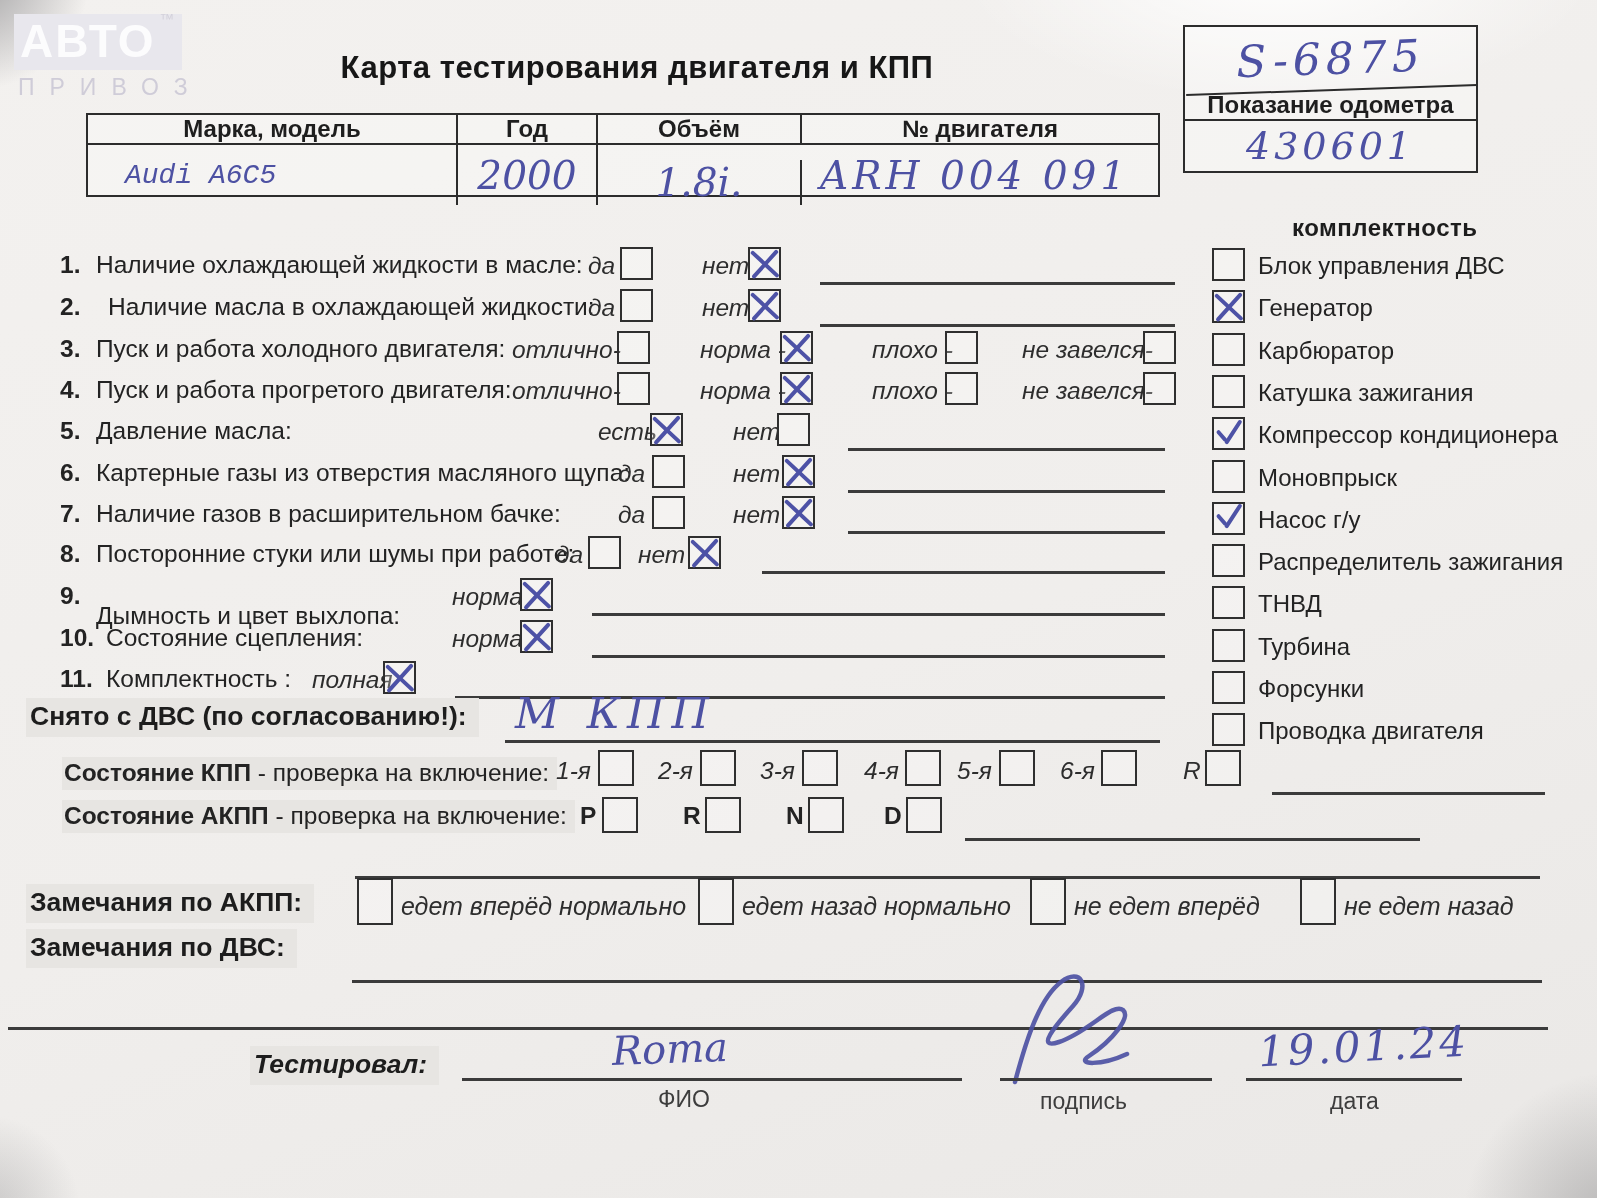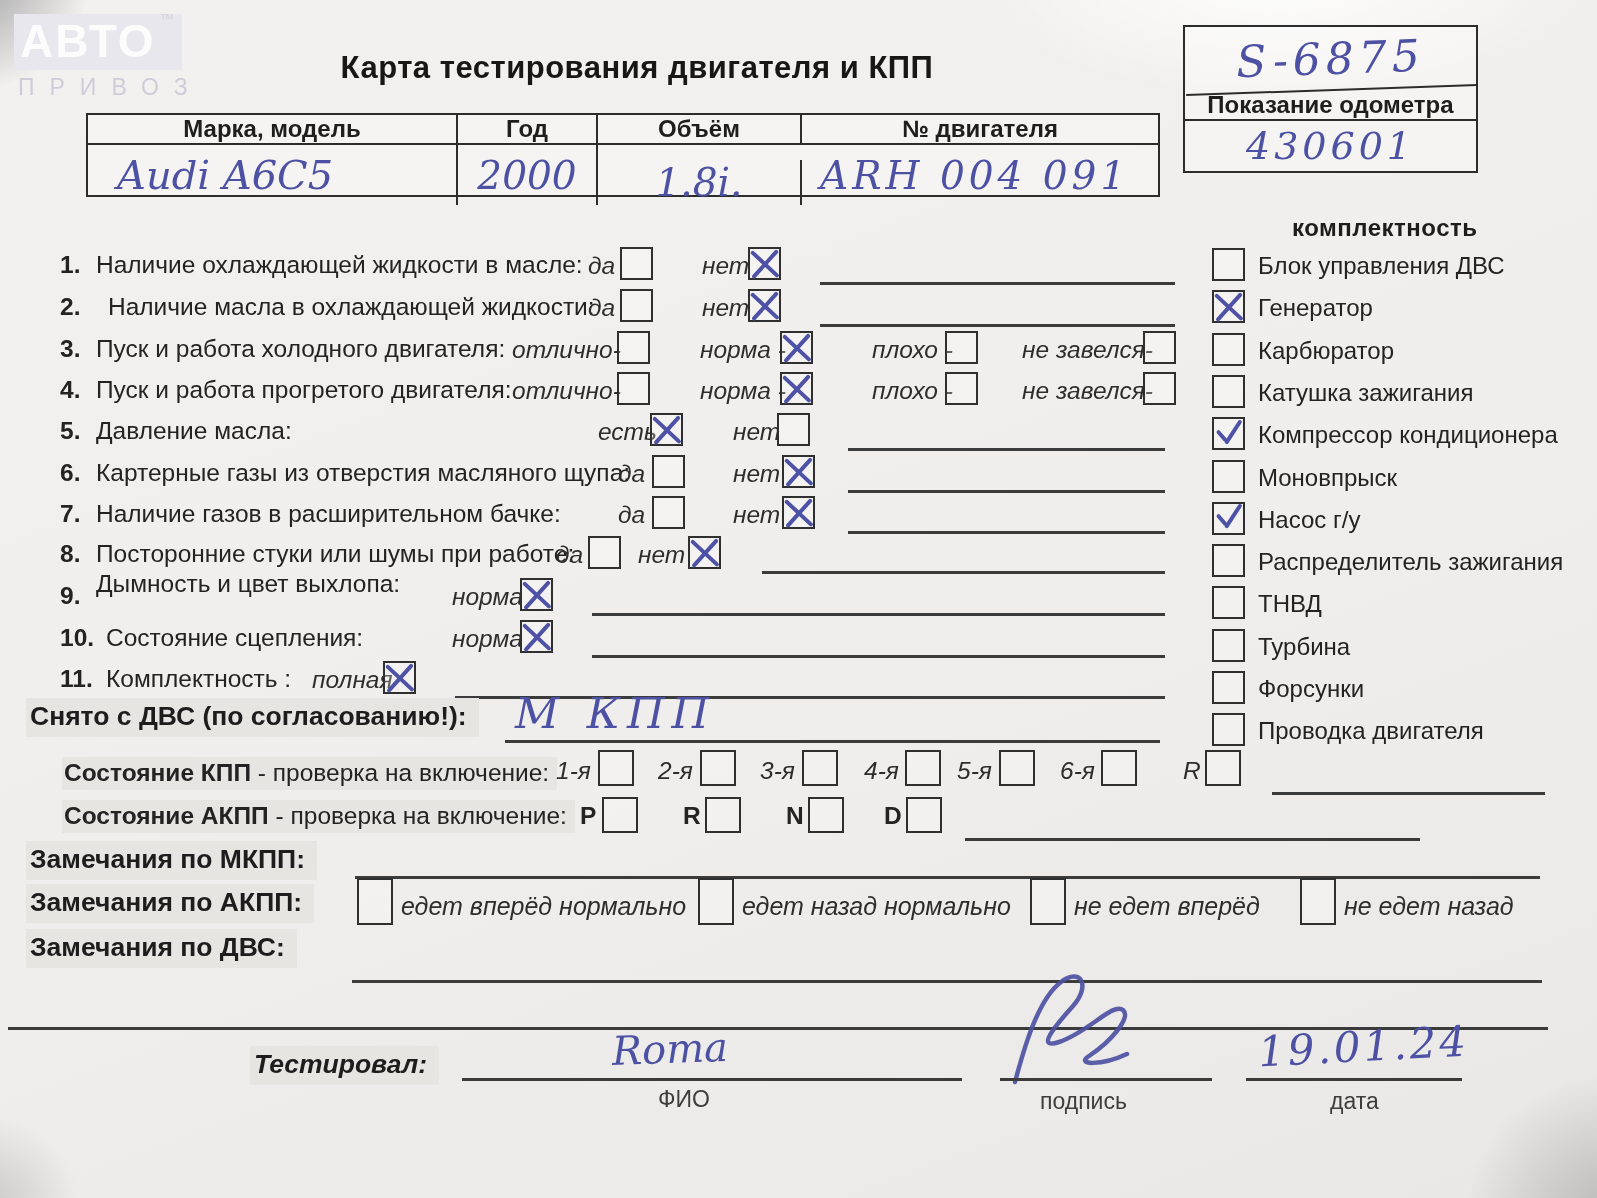--- a/index.html
+++ b/index.html
@@ -60,21 +60,21 @@
     <div class="cb-r1 hw" style="transform:rotate(-2deg);">S-6875</div>
     <div class="cb-hdr">Показание одометра</div>
     <div class="cb-r4 hw">430601</div>
   </div>
 
   <div class="abs vtable">
     <div class="vth">Марка, модель</div>
     <div class="vth">Год</div>
     <div class="vth">Объём</div>
     <div class="vth last">№ двигателя</div>
-    <div class="vtv hw" style="padding-left:29px;font-size:40px;">Audi A6C5</div>
+    <div class="vtv hw" style="padding-left:37px;font-size:28px;font-family:Liberation Mono, monospace;">Audi A6C5</div>
     <div class="vtv hw" style="justify-content:center;">2000</div>
     <div class="vtv hw" style="justify-content:center;margin-top:15px;">1.8i.</div>
     <div class="vtv last hw" style="padding-left:18px;letter-spacing:4px;">ARH 004 091</div>
   </div>
 
   <div class="abs eq-title" style="left:1292px;top:214px;">комплектность</div>
   <div class="abs" style="left:0;top:0;">
       <div class="bx" style="left: 1212px; top: 248px;"></div>
       <div class="abs lbl eq-lab" style="left: 1258px; top: 252px;">Блок управления ДВС</div>
       <div class="bx x" style="left: 1212px; top: 290.3px;"></div>
@@ -158,21 +158,21 @@
       <div class="bx x" style="left: 782px; top: 496px;"></div>
       <div class="line" style="left: 848px; top: 531px; width: 317px;"></div>
       <div class="abs lbl num" style="left: 60px; top: 540px;">8.</div>
       <div class="abs lbl" style="left: 96px; top: 540px;">Посторонние стуки или шумы при работе:</div>
       <div class="abs lbl it" style="left: 556px; top: 541px;">да</div>
       <div class="bx" style="left: 588px; top: 536px;"></div>
       <div class="abs lbl it" style="left: 638px; top: 541px;">нет</div>
       <div class="bx x" style="left: 688px; top: 536px;"></div>
       <div class="line" style="left: 762px; top: 571px; width: 403px;"></div>
       <div class="abs lbl num" style="left: 60px; top: 582px;">9.</div>
-      <div class="abs lbl" style="left: 96px; top: 570px;">Дымность и цвет выхлопа:</div>
+      <div class="abs lbl" style="left: 96px; top: 602px;">Дымность и цвет выхлопа:</div>
       <div class="abs lbl it" style="left: 452px; top: 583px;">норма</div>
       <div class="bx x" style="left: 520px; top: 578px;"></div>
       <div class="line" style="left: 592px; top: 613px; width: 573px;"></div>
       <div class="abs lbl num" style="left: 60px; top: 624px;">10.</div>
       <div class="abs lbl" style="left: 106px; top: 624px;">Состояние сцепления:</div>
       <div class="abs lbl it" style="left: 452px; top: 625px;">норма</div>
       <div class="bx x" style="left: 520px; top: 620px;"></div>
       <div class="line" style="left: 592px; top: 655px; width: 573px;"></div>
       <div class="abs lbl num" style="left: 60px; top: 665px;">11.</div>
       <div class="abs lbl" style="left: 106px; top: 665px;">Комплектность :</div>
@@ -184,21 +184,20 @@
   <div class="abs sec" style="left:26px;top:698px;">Снято с ДВС (по согласованию!):</div>
   <div class="abs hw" style="left:515px;top:688px;font-size:43px;letter-spacing:7px;">М КПП</div>
   <div class="line" style="left:505px;top:740px;width:655px;"></div>
 
   <div class="abs lbl" style="left:62px;top:757px;background:#e7e5e2;padding:2px 8px 3px 2px;"><span class="bold">Состояние КПП</span><span> - проверка на включение:</span></div>
   <div class="line" style="left:1272px;top:792px;width:273px;"></div>
 
   <div class="abs lbl" style="left:62px;top:800px;background:#e7e5e2;padding:2px 8px 3px 2px;"><span class="bold">Состояние АКПП</span><span> - проверка на включение:</span></div>
   <div class="line" style="left:965px;top:838px;width:455px;"></div>
 
-  <div class="abs sec" style="left:26px;top:841px;">Замечания по МКПП:</div>
   <div class="line" style="left:355px;top:876px;width:1185px;"></div>
 
   <div class="abs sec" style="left:26px;top:884px;">Замечания по АКПП:</div>
 
   <div class="abs sec" style="left:26px;top:929px;">Замечания по ДВС:</div>
   <div class="line" style="left:352px;top:980px;width:1190px;"></div>
 
   <div class="line" style="left:8px;top:1027px;width:1540px;height:3px;"></div>
 
   <div class="abs sec it" style="left:250px;top:1046px;">Тестировал:</div>

